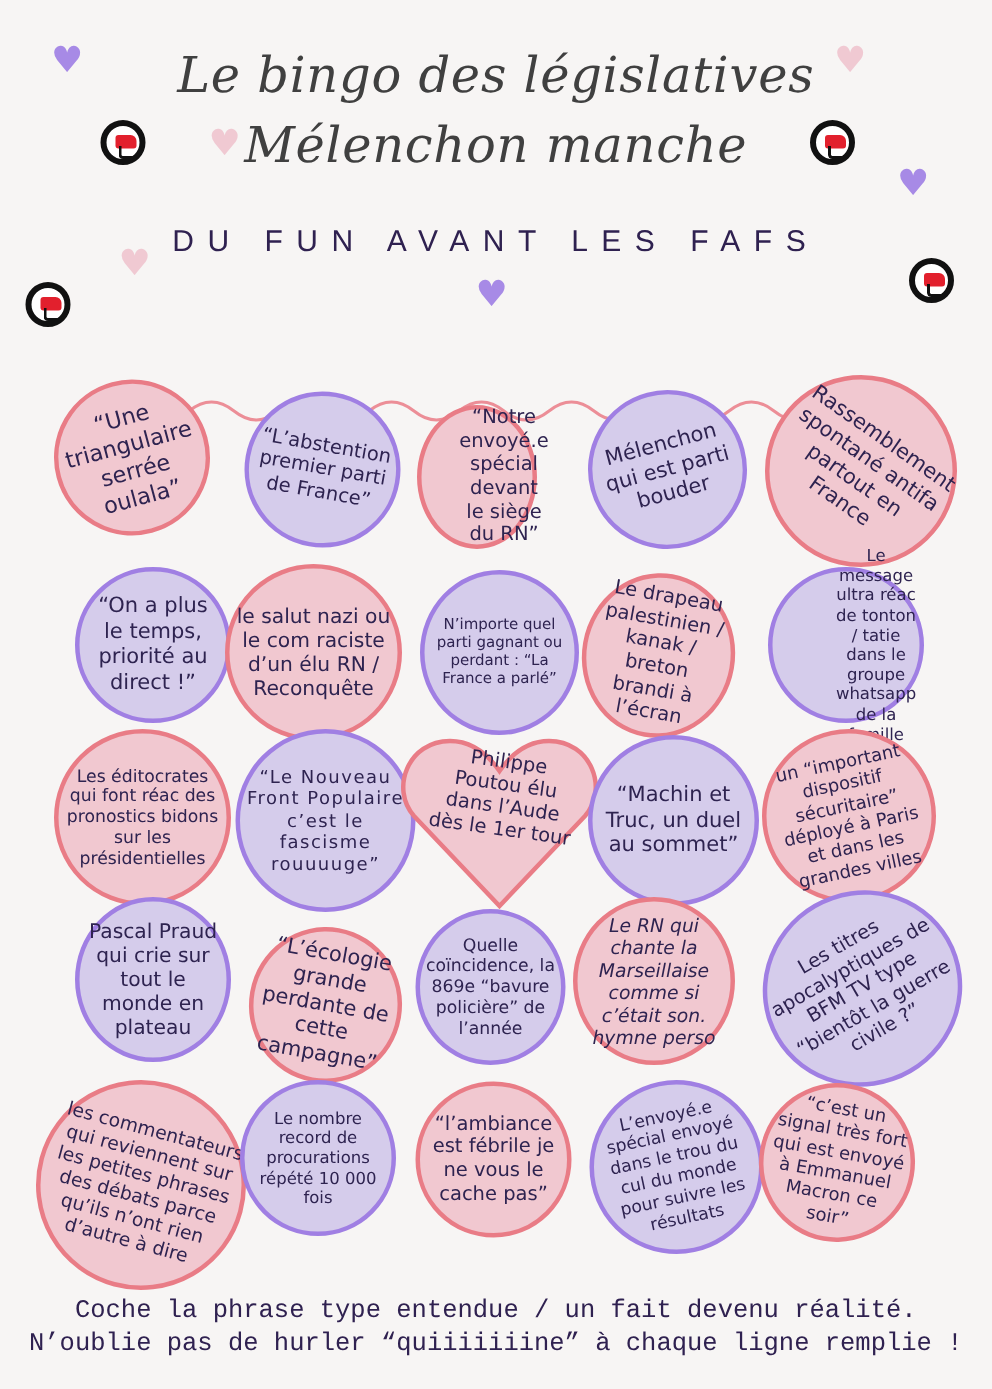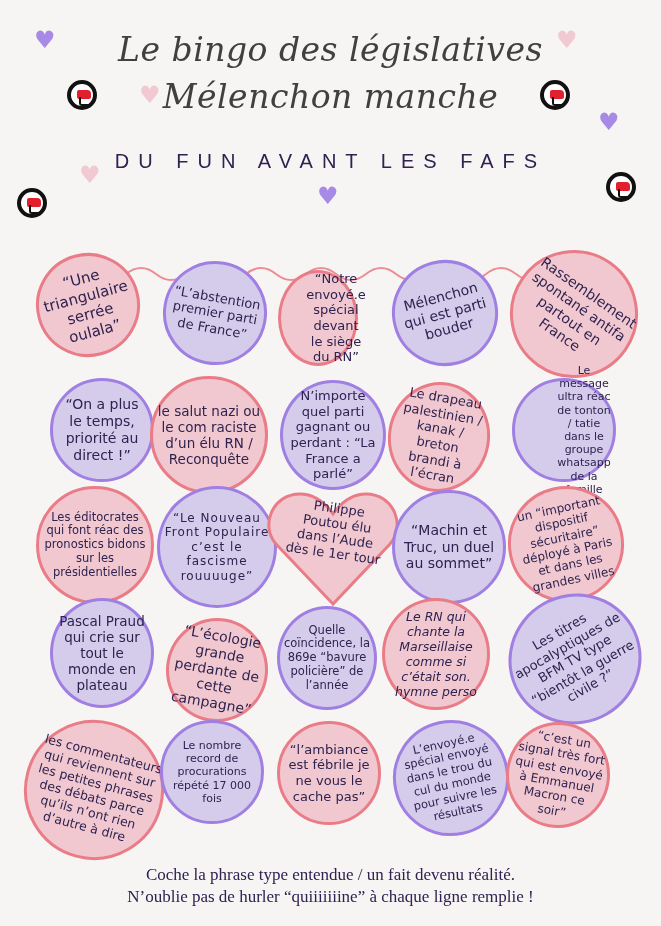--- a/index.html
+++ b/index.html
@@ -55,21 +55,21 @@
       position: absolute; left: 266px; top: 488px; width: 134px; height: 120px;
     }
     .heartcell svg { position: absolute; left: 0; top: 0; }
     .heartcell .txt {
       position: absolute; left: 20px; top: 14px; width: 100px;
       text-align: center; font-size: 13px; line-height: 1.15;
       color: #2e2350; transform: rotate(8deg);
     }
     .footer {
       position: absolute; left: 0; width: 661px; text-align: center;
-      font-family: Liberation Serif, serif; font-size: 17px;
+      font-family: Liberation Mono, monospace; font-size: 17px;
       color: #2f2150;
     }
     .footer.f1 { top: 865px; }
     .footer.f2 { top: 887px; }
   </style>
 </head>
 <body>
 
 <div class="title l1">Le bingo des législatives</div>
 <div class="title l2">Mélenchon manche</div>
@@ -119,21 +119,21 @@
   <span style="font-size:14px;">Rassemblement spontané antifa partout en France</span>
 </div>
 
 <div class="cell purple" style="left:50px;top:378px;width:104px;height:104px;">
   <span style="font-size:14px;">“On a plus le temps, priorité au direct !”</span>
 </div>
 <div class="cell pink" style="left:150px;top:376px;width:118px;height:118px;">
   <span style="font-size:13.5px;">le salut nazi ou le com raciste d’un élu RN / Reconquête</span>
 </div>
 <div class="cell purple" style="left:280px;top:380px;width:106px;height:110px;">
-  <span style="font-size:13px;">N’importe quel parti gagnant ou perdant : “La France a parlé”</span>
+  <span style="font-size:10px;">N’importe quel parti gagnant ou perdant : “La France a parlé”</span>
 </div>
 <div class="cell pink" style="left:388px;top:382px;width:102px;height:110px;transform:rotate(10deg);">
   <span style="font-size:13px;">Le drapeau palestinien / kanak / breton brandi à l’écran</span>
 </div>
 <div class="cell purple" style="left:512px;top:378px;width:104px;height:104px;">
   <span style="font-size:11px;padding-left:44px;">Le message ultra réac de tonton / tatie dans le groupe whatsapp de la famille</span>
 </div>
 
 <div class="cell pink" style="left:36px;top:486px;width:118px;height:118px;">
   <span style="font-size:11.5px;">Les éditocrates qui font réac des pronostics bidons sur les présidentielles</span>
@@ -167,21 +167,21 @@
   <span style="font-size:12.5px;">Le RN qui chante la Marseillaise comme si c’était son. hymne perso</span>
 </div>
 <div class="cell purple" style="left:508px;top:594px;width:134px;height:130px;transform:rotate(-30deg);">
   <span style="font-size:13px;">Les titres apocalyptiques de BFM TV type “bientôt la guerre civile ?”</span>
 </div>
 
 <div class="cell pink" style="left:24px;top:720px;width:140px;height:140px;transform:rotate(15deg);">
   <span style="font-size:12.5px;">les commentateurs qui reviennent sur les petites phrases des débats parce qu’ils n’ont rien d’autre à dire</span>
 </div>
 <div class="cell purple" style="left:160px;top:720px;width:104px;height:104px;">
-  <span style="font-size:11px;">Le nombre record de procurations répété 17 000 fois</span>
+  <span style="font-size:11px;">Le nombre record de procurations répété 10 000 fois</span>
 </div>
 <div class="cell pink" style="left:277px;top:721px;width:104px;height:104px;">
   <span style="font-size:13px;">“l’ambiance est fébrile je ne vous le cache pas”</span>
 </div>
 <div class="cell purple" style="left:393px;top:720px;width:116px;height:116px;transform:rotate(-12deg);">
   <span style="font-size:11.5px;">L’envoyé.e spécial envoyé dans le trou du cul du monde pour suivre les résultats</span>
 </div>
 <div class="cell pink" style="left:506px;top:722px;width:104px;height:106px;transform:rotate(10deg);">
   <span style="font-size:12px;">“c’est un signal très fort qui est envoyé à Emmanuel Macron ce soir”</span>
 </div>

